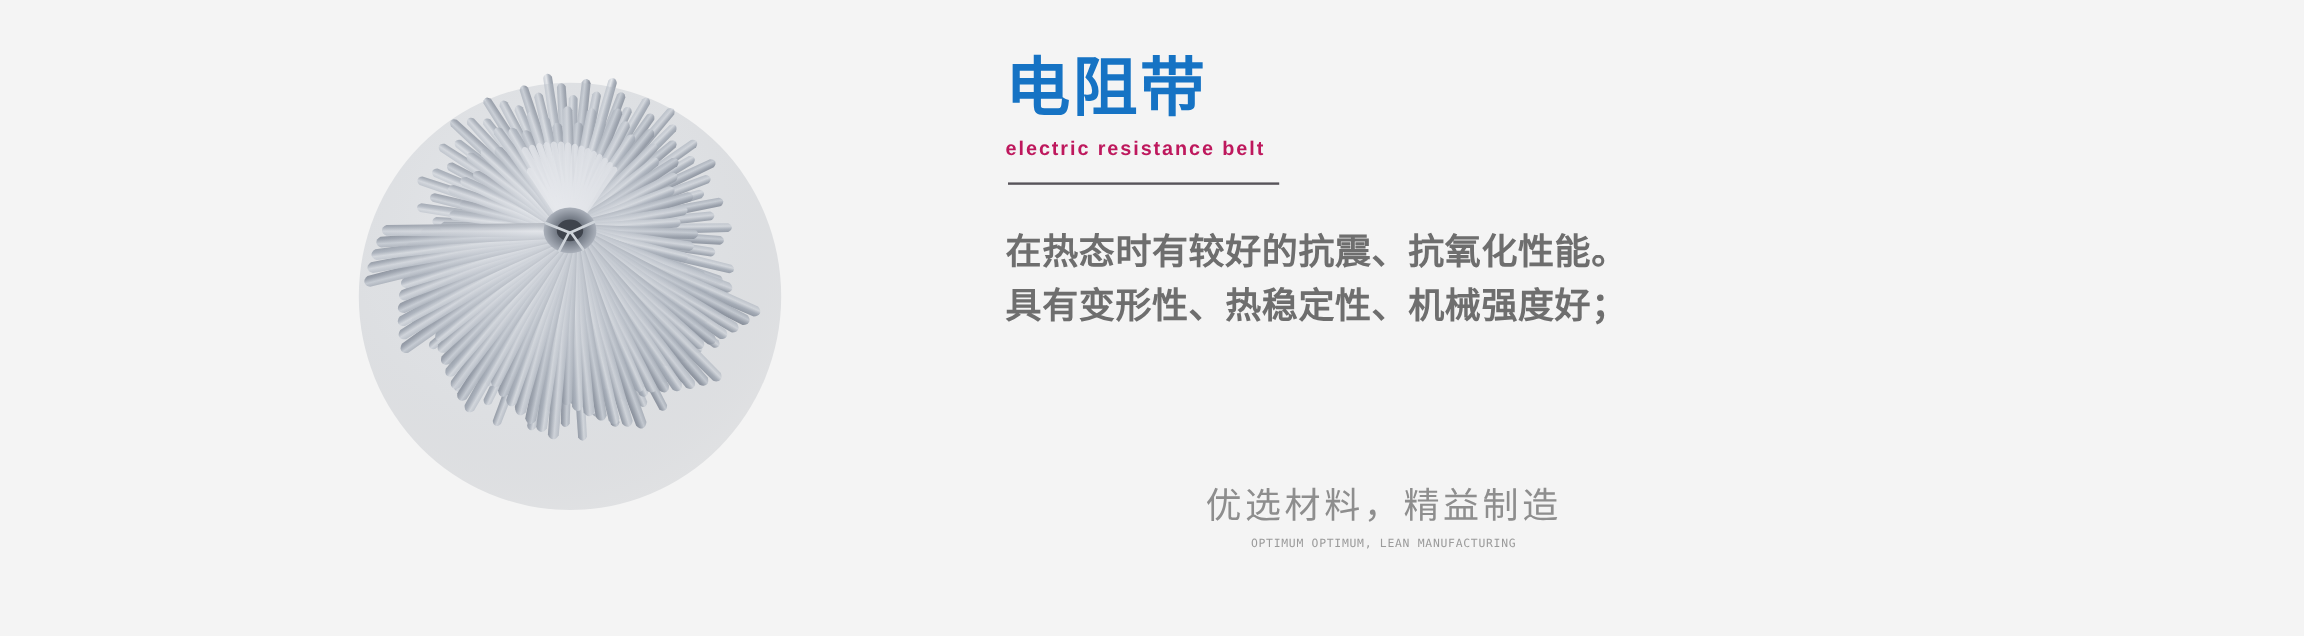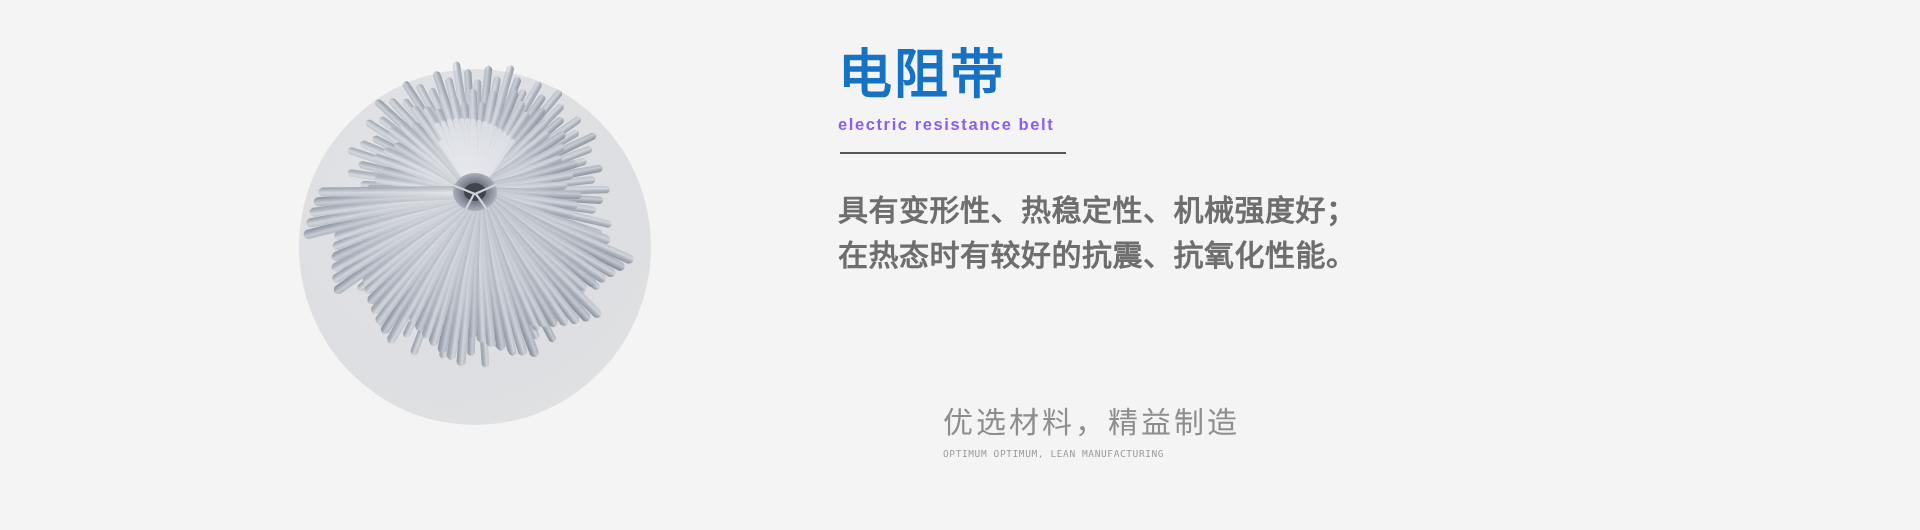--- a/index.html
+++ b/index.html
@@ -68,21 +68,21 @@
     font-weight: 700;
     color: #1673c4;
     letter-spacing: 2px;
     white-space: nowrap;
   }
   .sub-title {
     margin: 0;
     padding-top: 13px;
     font-size: 16.5px;
     font-weight: 700;
-    color: #8b5cf6;
+    color: #be185d;
     letter-spacing: 1.6px;
     white-space: nowrap;
   }
 
   .divider {
     position: absolute;
     left: 2px;
     top: 152px;
     width: 226px;
     height: 2px;
@@ -104,21 +104,21 @@
     letter-spacing: 0.5px;
     white-space: nowrap;
   }
 
   
   .slogan {
     position: absolute;
     left: 105px;
     top: 404px;
     width: 420px;
-    text-align: left;
+    text-align: center;
   }
   .slogan-cn {
     margin: 0;
     font-size: 30px;
     line-height: 38px;
     font-weight: 400;
     color: #8e8e8e;
     letter-spacing: 3px;
     white-space: nowrap;
   }
@@ -787,22 +787,22 @@
   <div class="content">
 
     <div class="title-block">
       <h1 class="main-title">电阻带</h1>
       <p class="sub-title">electric resistance belt</p>
     </div>
 
     <div class="divider"></div>
 
     <div class="body-block">
+      <p class="body-line">在热态时有较好的抗震、抗氧化性能。</p>
       <p class="body-line">具有变形性、热稳定性、机械强度好；</p>
-      <p class="body-line">在热态时有较好的抗震、抗氧化性能。</p>
     </div>
 
     <div class="slogan">
       <p class="slogan-cn">优选材料，精益制造</p>
       <p class="slogan-en">OPTIMUM OPTIMUM, LEAN MANUFACTURING</p>
     </div>
 
   </div>
 </div>
 

